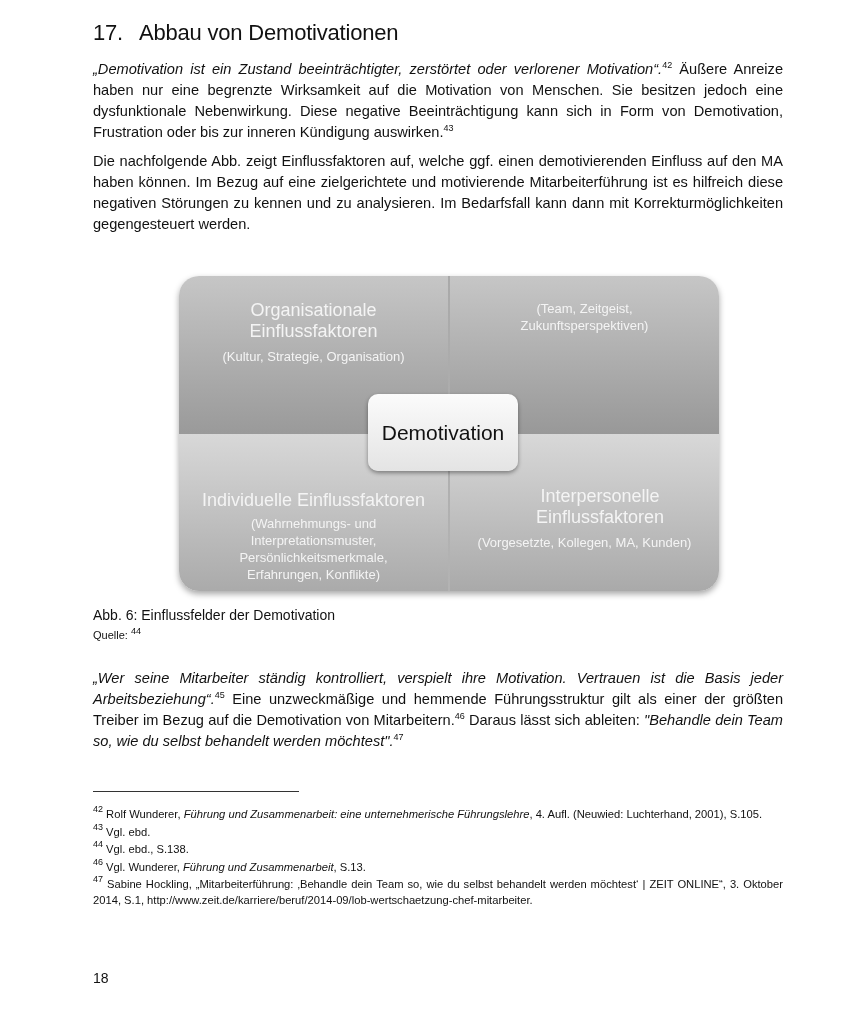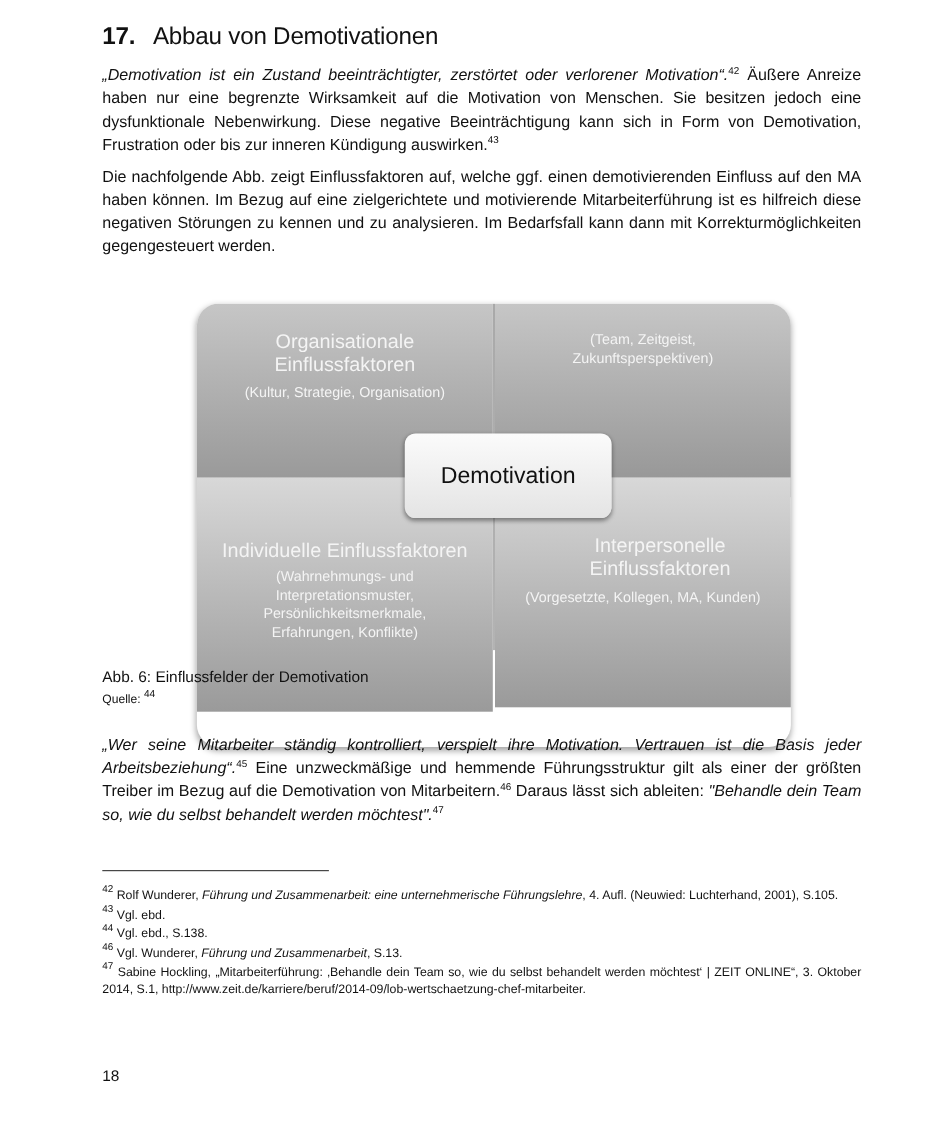--- a/index.html
+++ b/index.html
@@ -1,47 +1,47 @@
 <!DOCTYPE html>
 <html><head>
 <meta charset="utf-8">
 <style>
   html, body { margin: 0; padding: 0; background: #ffffff; }
   body { width: 845px; height: 1023px; position: relative; overflow: hidden;
          font-family: "Liberation Sans", sans-serif; color: #111; }
   h1 { position: absolute; left: 93px; top: 20px; margin: 0; font-weight: normal;
        font-size: 22px; letter-spacing: -0.2px; }
-  h1 .num { margin-right: 16px; font-weight: bold; }
+  h1 .num { margin-right: 16px; }
   .para { position: absolute; left: 93px; width: 690px; font-size: 14.6px; line-height: 21px;
           text-align: justify; margin: 0; }
   .para sup, .fn sup, .caption sup { font-size: 9px; line-height: 0; vertical-align: 6px; }
   #p1 { top: 59px; }
   #p2 { top: 151px; }
   #p3 { top: 668px; }
   i { }
 
   
-  .diagram { position: absolute; left: 179px; top: 276px; width: 540px; height: 403px;
+  .diagram { position: absolute; left: 179px; top: 276px; width: 540px; height: 315px;
              border-radius: 20px; overflow: hidden;
              box-shadow: 0 3px 6px rgba(0,0,0,0.35); }
   .quad { position: absolute; width: 269px; height: 156px; color: #f4f4f4; text-align: center; }
   .quad.top { top: 0; height: 158px; background: linear-gradient(#c6c6c6, #939393); }
   .quad.bottom { top: 158px; height: 157px; background: linear-gradient(#d8d8d8, #9a9a9a); }
   .quad.left { left: 0; }
   .quad.right { left: 271px; width: 269px; }
   .vline { position: absolute; left: 269px; top: 0; width: 2px; height: 315px;
            background: linear-gradient(#a9a9a9, #b3b3b3); }
   .q-title { font-size: 18px; line-height: 21px; }
   .q-sub { font-size: 13px; line-height: 17px; margin-top: 6px; }
   #q-org { padding-top: 24px; }
   #q-ges { padding-top: 18px; }
   #q-ind { padding-top: 56px; }
   #q-ind .q-sub { margin-top: 4px; }
   #q-int { padding-top: 52px; }
-  .center-box { position: absolute; left: 368px; top: 394px; width: 188px; height: 77px;
+  .center-box { position: absolute; left: 368px; top: 394px; width: 150px; height: 77px;
                 border-radius: 10px; background: linear-gradient(#fbfbfb, #e4e4e4);
                 box-shadow: 0 2px 4px rgba(0,0,0,0.4); display: flex; align-items: center;
                 justify-content: center; font-size: 21px; color: #111; }
 
   .caption { position: absolute; left: 93px; top: 607px; font-size: 14px; }
   .caption-src { position: absolute; left: 93px; top: 626px; font-size: 11px; }
 
   .fn-rule { position: absolute; left: 93px; top: 791px; width: 206px; height: 1px; background: #333; }
   .footnotes { position: absolute; left: 93px; top: 807px; width: 690px; font-size: 11.2px;
                line-height: 15.5px; text-align: justify; }

